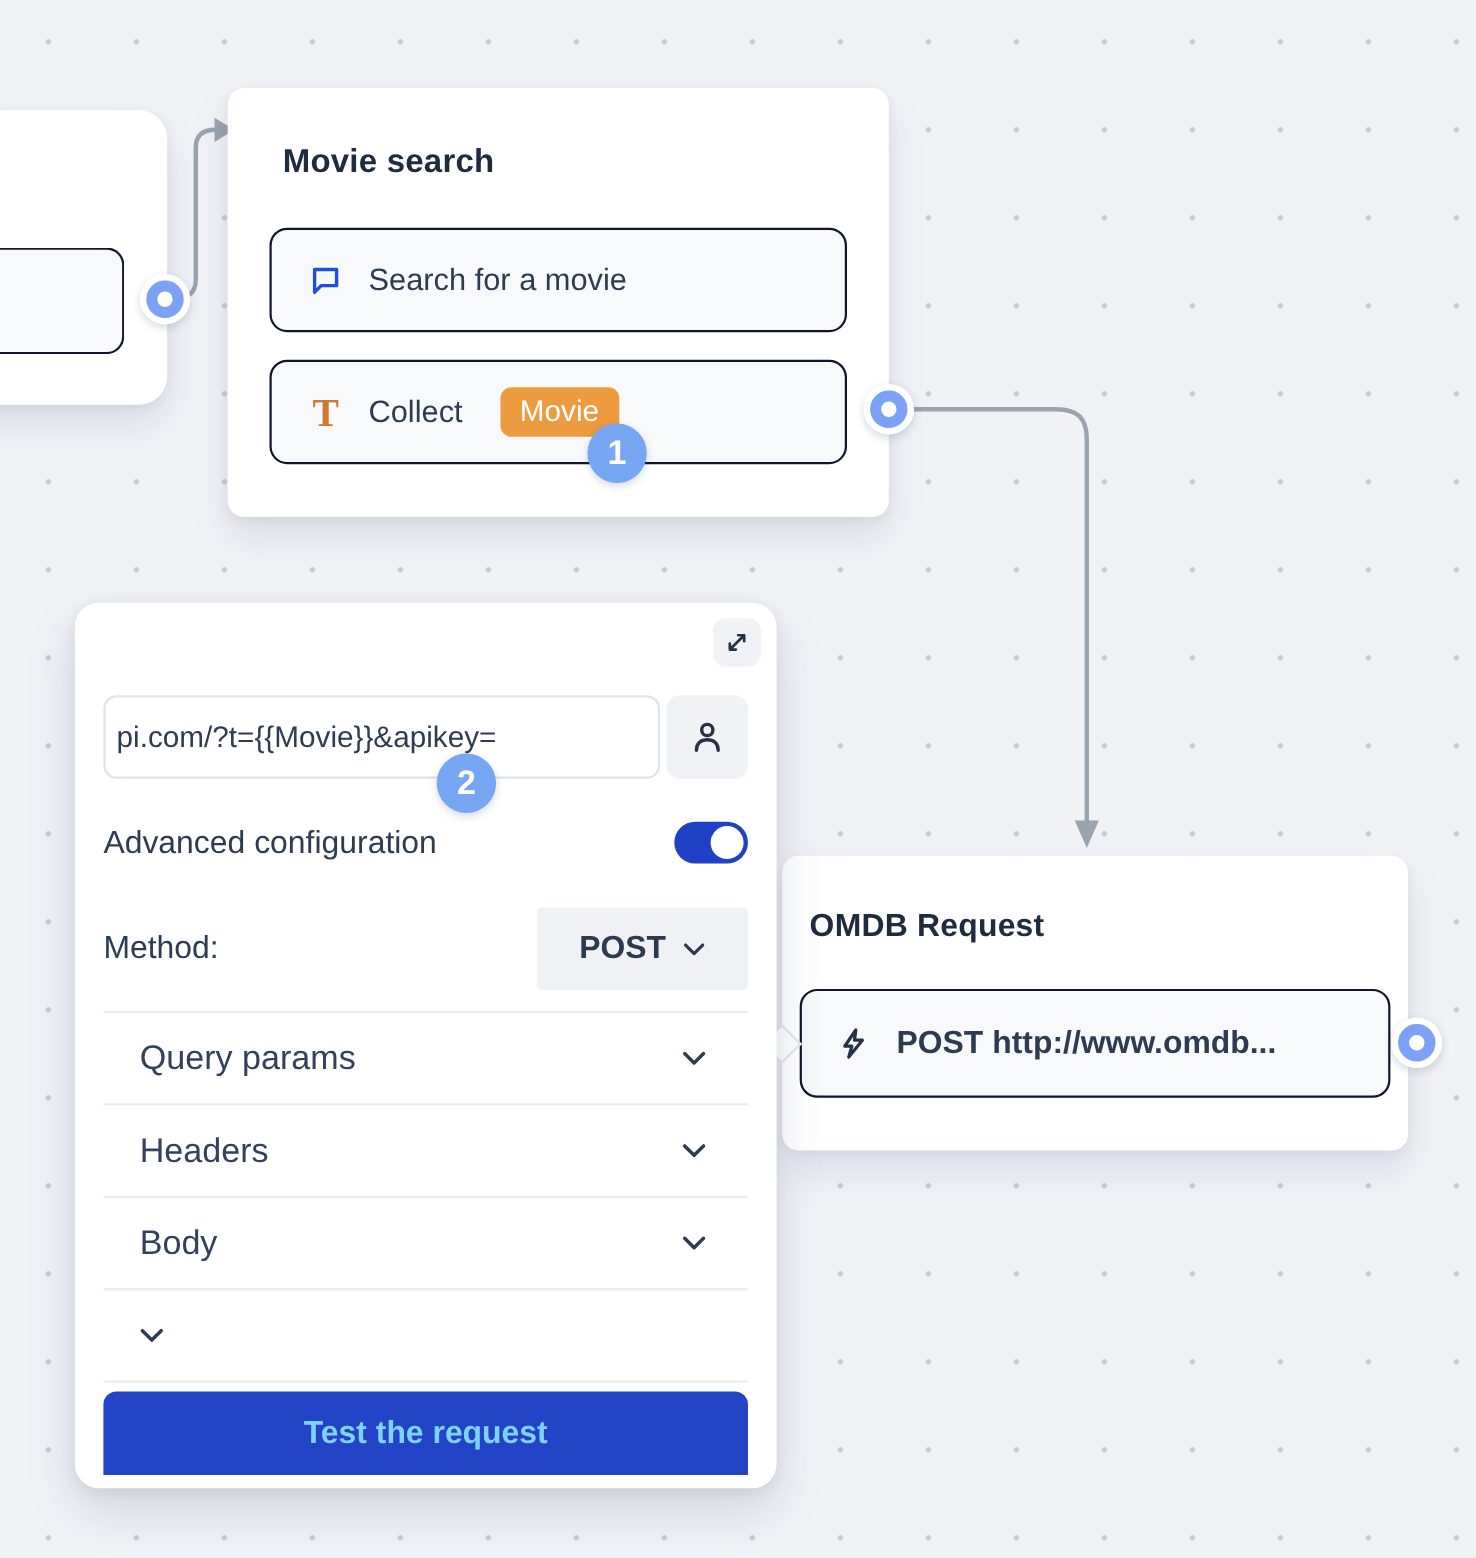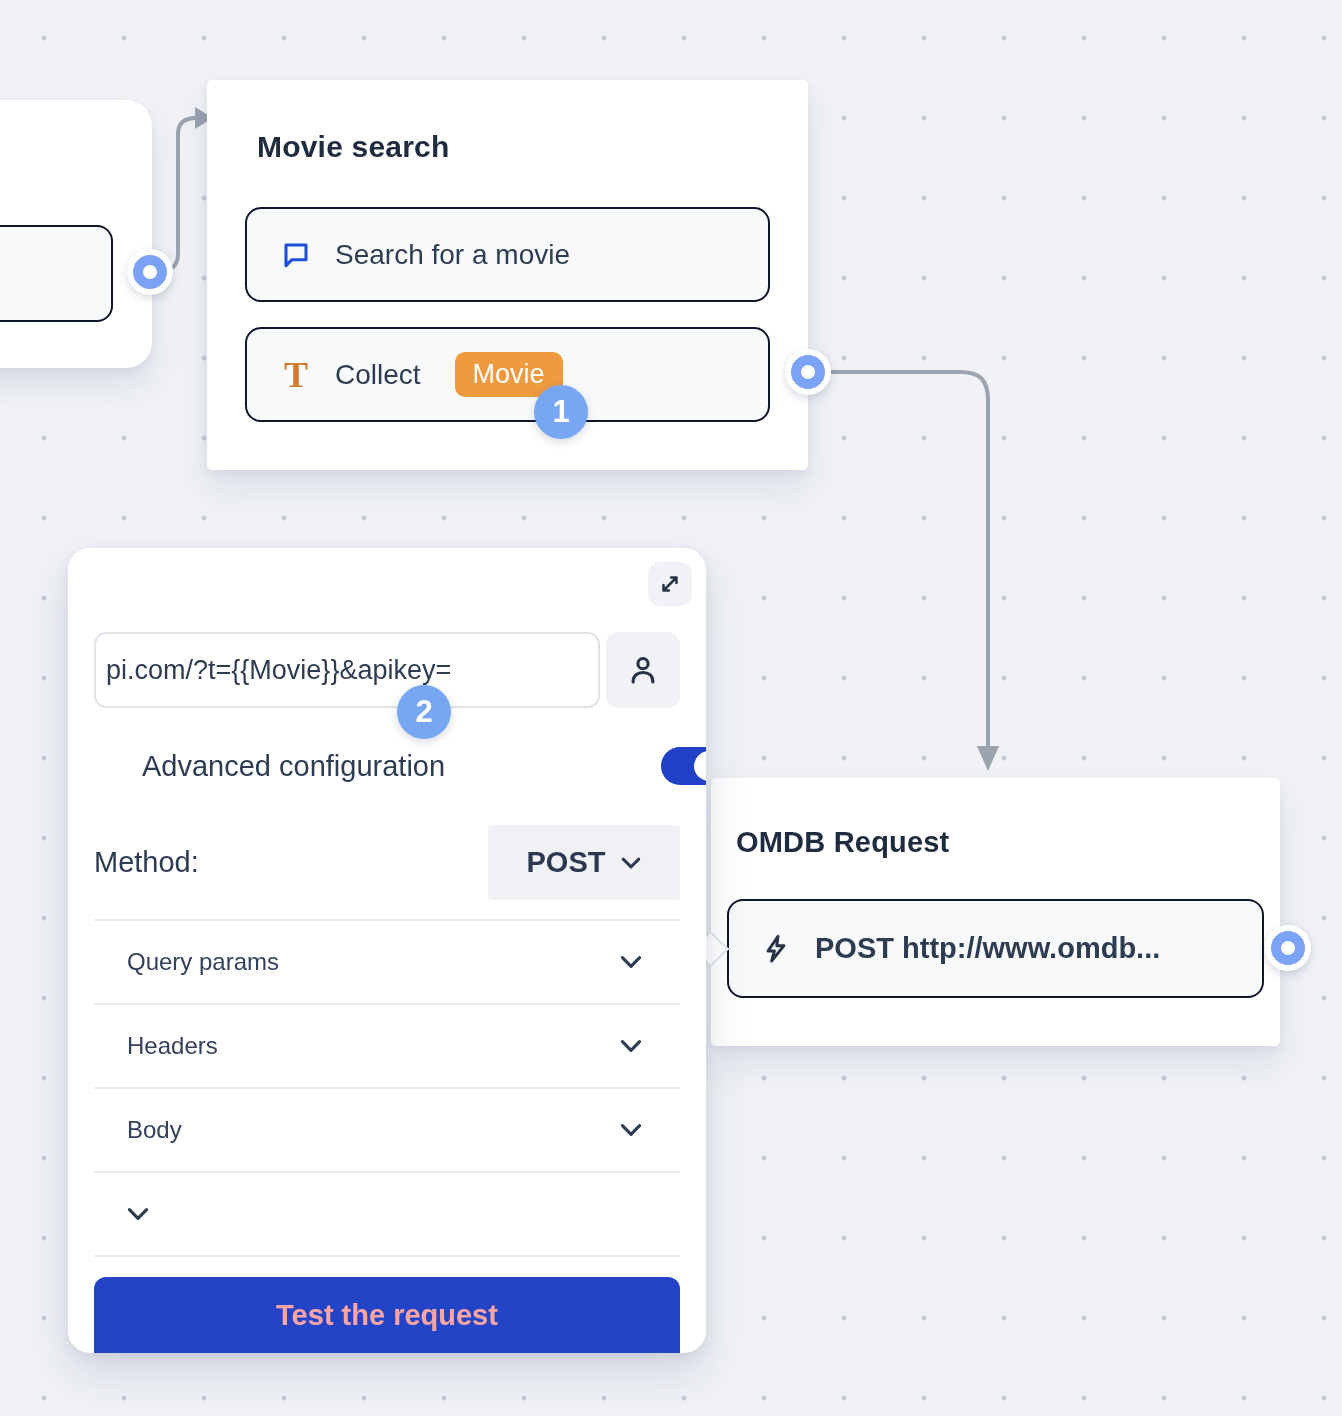--- a/index.html
+++ b/index.html
@@ -7,21 +7,21 @@
     position:relative;width:1342px;height:1416px;overflow:hidden;
     background-color:#f0f2f6;
     background-image:radial-gradient(circle,#c6cdd9 2.5px,transparent 2.6px);
     background-size:80px 80px;background-position:4px -2px;
     font-family:"Liberation Sans","DejaVu Sans",sans-serif;
     color:#2e3c52;
   }
   svg.connectors{position:absolute;left:0;top:0;width:1342px;height:1416px;z-index:1;}
 
   .card{
-    position:absolute;background:#ffffff;border-radius:5px;z-index:2;
+    position:absolute;background:#ffffff;border-radius:15px;z-index:2;
     box-shadow:0 18px 35px rgba(33,48,90,.10),0 4px 10px rgba(33,48,90,.06);
   }
   .node-title{font-size:30px;font-weight:700;color:#1f2b3e;letter-spacing:.2px;}
   .node-item{
     position:absolute;background:#f8f9fb;border:2px solid #0f172a;border-radius:16px;
     display:flex;align-items:center;box-sizing:border-box;
   }
   .item-label{font-size:28px;color:#2e3c52;white-space:nowrap;}
 
   
@@ -80,39 +80,39 @@
   }
   .url-row{position:absolute;left:26px;top:84px;width:586px;height:76px;display:flex;gap:6px;}
   .url-input{
     flex:1;min-width:0;height:76px;box-sizing:border-box;border:2px solid #dfe3ea;border-radius:12px;
     font-family:inherit;font-size:27px;color:#2e3c52;padding:0 4px 0 10px;background:#fff;outline:none;
   }
   .person-btn{
     width:74px;height:76px;flex:none;border:none;cursor:pointer;background:#f0f2f5;border-radius:12px;
     display:flex;align-items:center;justify-content:center;padding:0;
   }
-  .adv-row{position:absolute;left:26px;top:199px;width:586px;height:38px;display:flex;align-items:center;justify-content:space-between;margin-left:48px;}
+  .adv-row{position:absolute;left:26px;top:199px;width:586px;height:38px;display:flex;align-items:center;justify-content:space-between;}
   .panel-label{font-size:29px;color:#2e3c52;}
   .toggle{position:relative;width:67px;height:38px;border-radius:19px;background:#2040c6;cursor:pointer;flex:none;}
   .toggle .knob{position:absolute;top:4px;right:4px;width:30px;height:30px;border-radius:50%;background:#fff;}
   .method-row{position:absolute;left:26px;top:277px;width:586px;height:75px;display:flex;align-items:center;justify-content:space-between;}
   .select{
     width:192px;height:75px;background:#f0f1f5;border-radius:4px;cursor:pointer;
     display:flex;align-items:center;justify-content:center;gap:16px;
   }
   .select-value{font-size:29px;font-weight:600;color:#2c3950;}
   .sections{position:absolute;left:26px;top:371px;width:586px;border-top:2px solid #e9ebf0;}
   .section-row{
     height:82px;border-bottom:2px solid #e9ebf0;display:flex;align-items:center;justify-content:space-between;
     padding-left:33px;padding-right:38px;cursor:pointer;
   }
-  .sec-label{font-size:24px;color:#33415c;}
+  .sec-label{font-size:31px;color:#33415c;}
   .test-btn{
-    position:absolute;left:26px;bottom:0;width:586px;height:76px;border:none;cursor:pointer;
-    background:#2444c8;border-radius:12px 12px 0 0;color:#fca5a5;font-family:inherit;
+    position:absolute;left:26px;bottom:12px;width:586px;height:76px;border:none;cursor:pointer;
+    background:#2444c8;border-radius:12px 12px 0 0;color:#7dd3fc;font-family:inherit;
     font-size:29px;font-weight:600;
   }
 </style>
 </head>
 <body>
 
 <div class="canvas">
 
   <svg class="connectors" viewBox="0 0 1342 1416">
     <path d="M 158 272 C 168 272 178 268 178 254 L 178 134 C 178 122 186 118 196 118 L 197 118" fill="none" stroke="#9ba3af" stroke-width="4" stroke-linecap="round"></path>

